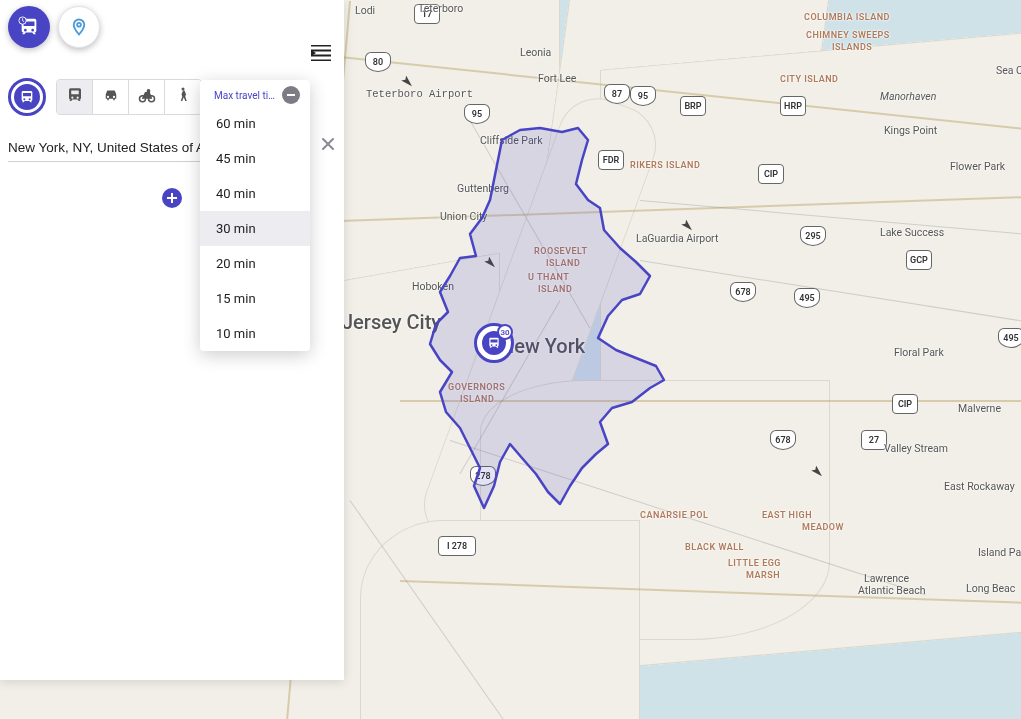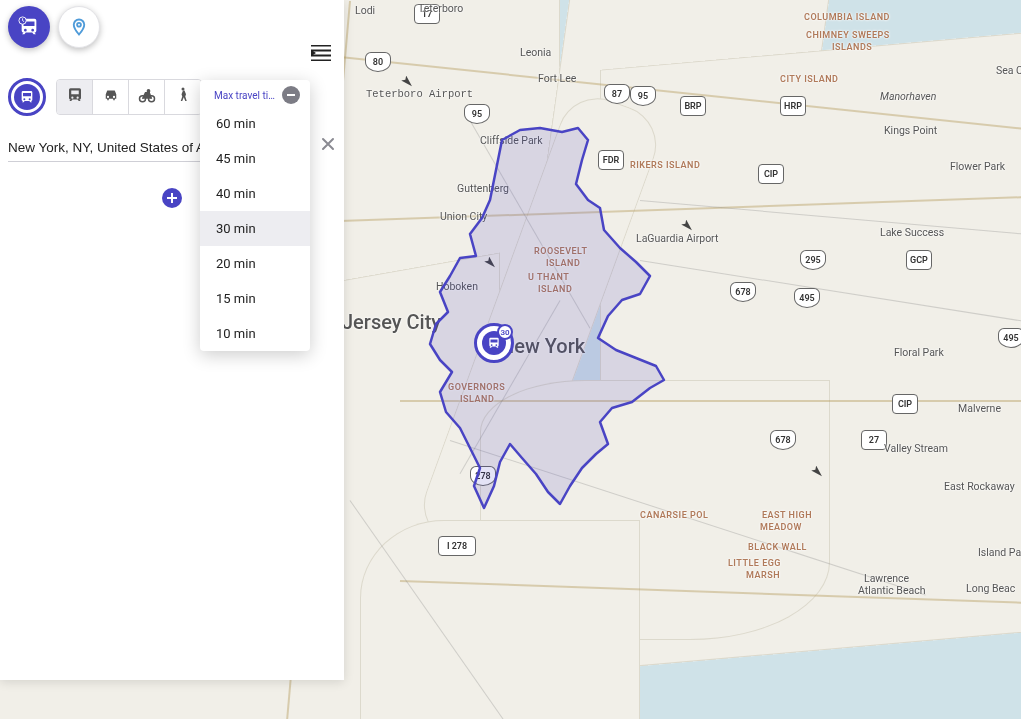--- a/index.html
+++ b/index.html
@@ -113,21 +113,21 @@
     <div id="shields-host">
         <div class="hwy-shield" style="left: 414px; top: 4px;">17</div>
         <div class="hwy-shield int" style="left: 365px; top: 52px;">80</div>
         <div class="hwy-shield int" style="left: 464px; top: 104px;">95</div>
         <div class="hwy-shield int" style="left: 604px; top: 84px;">87</div>
         <div class="hwy-shield int" style="left: 630px; top: 86px;">95</div>
         <div class="hwy-shield" style="left: 680px; top: 96px;">BRP</div>
         <div class="hwy-shield" style="left: 732px; top: 96px; margin-left: 48px;">HRP</div>
         <div class="hwy-shield" style="left: 598px; top: 150px;">FDR</div>
         <div class="hwy-shield" style="left: 758px; top: 164px;">CIP</div>
-        <div class="hwy-shield int" style="left: 800px; top: 226px; margin-top: 24px;">295</div>
+        <div class="hwy-shield int" style="left: 800px; top: 226px;">295</div>
         <div class="hwy-shield" style="left: 906px; top: 250px;">GCP</div>
         <div class="hwy-shield int" style="left: 794px; top: 288px;">495</div>
         <div class="hwy-shield int" style="left: 730px; top: 282px;">678</div>
         <div class="hwy-shield int" style="left: 998px; top: 328px;">495</div>
         <div class="hwy-shield" style="left: 892px; top: 394px;">CIP</div>
         <div class="hwy-shield int" style="left: 770px; top: 430px;">678</div>
         <div class="hwy-shield" style="left: 861px; top: 430px;">27</div>
         <div class="hwy-shield int" style="left: 470px; top: 466px;">278</div>
         <div class="hwy-shield" style="left: 438px; top: 536px; width: 38px;">I 278</div>
       </div>
@@ -149,21 +149,21 @@
         <div class="place " style="left: 148px; top: 2px;">Woodland Park</div>
         <div class="place " style="left: 302px; top: 4px;">Garfield</div>
         <div class="place " style="left: 355px; top: 4px;">Lodi</div>
         <div class="place " style="left: 418px; top: 2px;">Teterboro</div>
         <div class="place " style="left: 520px; top: 46px;">Leonia</div>
         <div class="place " style="left: 538px; top: 72px;">Fort Lee</div>
         <div class="place " style="left: 366px; top: 88px; font-family: Liberation Mono, monospace;">Teterboro Airport</div>
         <div class="place " style="left: 480px; top: 134px;">Cliffside Park</div>
         <div class="place " style="left: 457px; top: 182px;">Guttenberg</div>
         <div class="place " style="left: 440px; top: 210px;">Union City</div>
-        <div class="place " style="left: 436px; top: 280px;">Hoboken</div>
+        <div class="place " style="left: 412px; top: 280px;">Hoboken</div>
         <div class="place  big" style="left: 342px; top: 310px;">Jersey City</div>
         <div class="place  big" style="left: 500px; top: 334px;">New York</div>
         <div class="place caps" style="left: 804px; top: 12px;">COLUMBIA ISLAND</div>
         <div class="place caps" style="left: 806px; top: 30px;">CHIMNEY SWEEPS</div>
         <div class="place caps" style="left: 832px; top: 42px;">ISLANDS</div>
         <div class="place caps" style="left: 780px; top: 74px;">CITY ISLAND</div>
         <div class="place " style="left: 996px; top: 64px;">Sea C</div>
         <div class="place " style="left: 880px; top: 90px; font-style: italic;">Manorhaven</div>
         <div class="place " style="left: 884px; top: 124px;">Kings Point</div>
         <div class="place " style="left: 950px; top: 160px;">Flower Park</div>
@@ -176,22 +176,22 @@
         <div class="place caps" style="left: 538px; top: 284px;">ISLAND</div>
         <div class="place " style="left: 894px; top: 346px;">Floral Park</div>
         <div class="place " style="left: 958px; top: 402px;">Malverne</div>
         <div class="place caps" style="left: 448px; top: 382px;">GOVERNORS</div>
         <div class="place caps" style="left: 460px; top: 394px;">ISLAND</div>
         <div class="place " style="left: 884px; top: 442px;">Valley Stream</div>
         <div class="place " style="left: 944px; top: 480px;">East Rockaway</div>
         <div class="place " style="left: 864px; top: 524px; margin-top: 48px;">Lawrence</div>
         <div class="place caps" style="left: 640px; top: 510px;">CANARSIE POL</div>
         <div class="place caps" style="left: 762px; top: 510px; text-align: center;">EAST HIGH</div>
-        <div class="place caps" style="left: 760px; top: 522px; text-align: right;">MEADOW</div>
-        <div class="place caps" style="left: 748px; top: 542px;">BLACK WALL</div>
+        <div class="place caps" style="left: 802px; top: 522px; text-align: right;">MEADOW</div>
+        <div class="place caps" style="left: 685px; top: 542px;">BLACK WALL</div>
         <div class="place caps" style="left: 728px; top: 558px;">LITTLE EGG</div>
         <div class="place caps" style="left: 746px; top: 570px;">MARSH</div>
         <div class="place " style="left: 978px; top: 546px;">Island Par</div>
         <div class="place " style="left: 858px; top: 584px;">Atlantic Beach</div>
         <div class="place " style="left: 966px; top: 582px;">Long Beac</div>
       </div>
 
     <svg class="iso-svg" width="1021" height="719">
       <path d="M494 180 L502 140 L520 130 L540 128 L562 132 L578 128 L588 140 L582 160 L576 184 L588 200 L600 208 L604 230 L620 248 L636 262 L650 276 L640 294 L622 300 L608 316 L598 338 L616 350 L636 358 L656 366 L664 380 L650 388 L632 402 L612 408 L600 422 L608 444 L596 454 L582 468 L570 486 L560 504 L548 492 L536 474 L522 458 L510 444 L500 462 L494 486 L484 508 L474 486 L480 468 L470 448 L460 428 L446 412 L440 392 L452 372 L440 360 L430 344 L436 324 L448 312 L440 292 L450 276 L460 258 L476 256 L470 234 L482 218 L490 200 Z" fill="#4944c4" fill-opacity="0.15" stroke="#4944c4" stroke-width="2.5" stroke-linejoin="round"></path>
     </svg>

